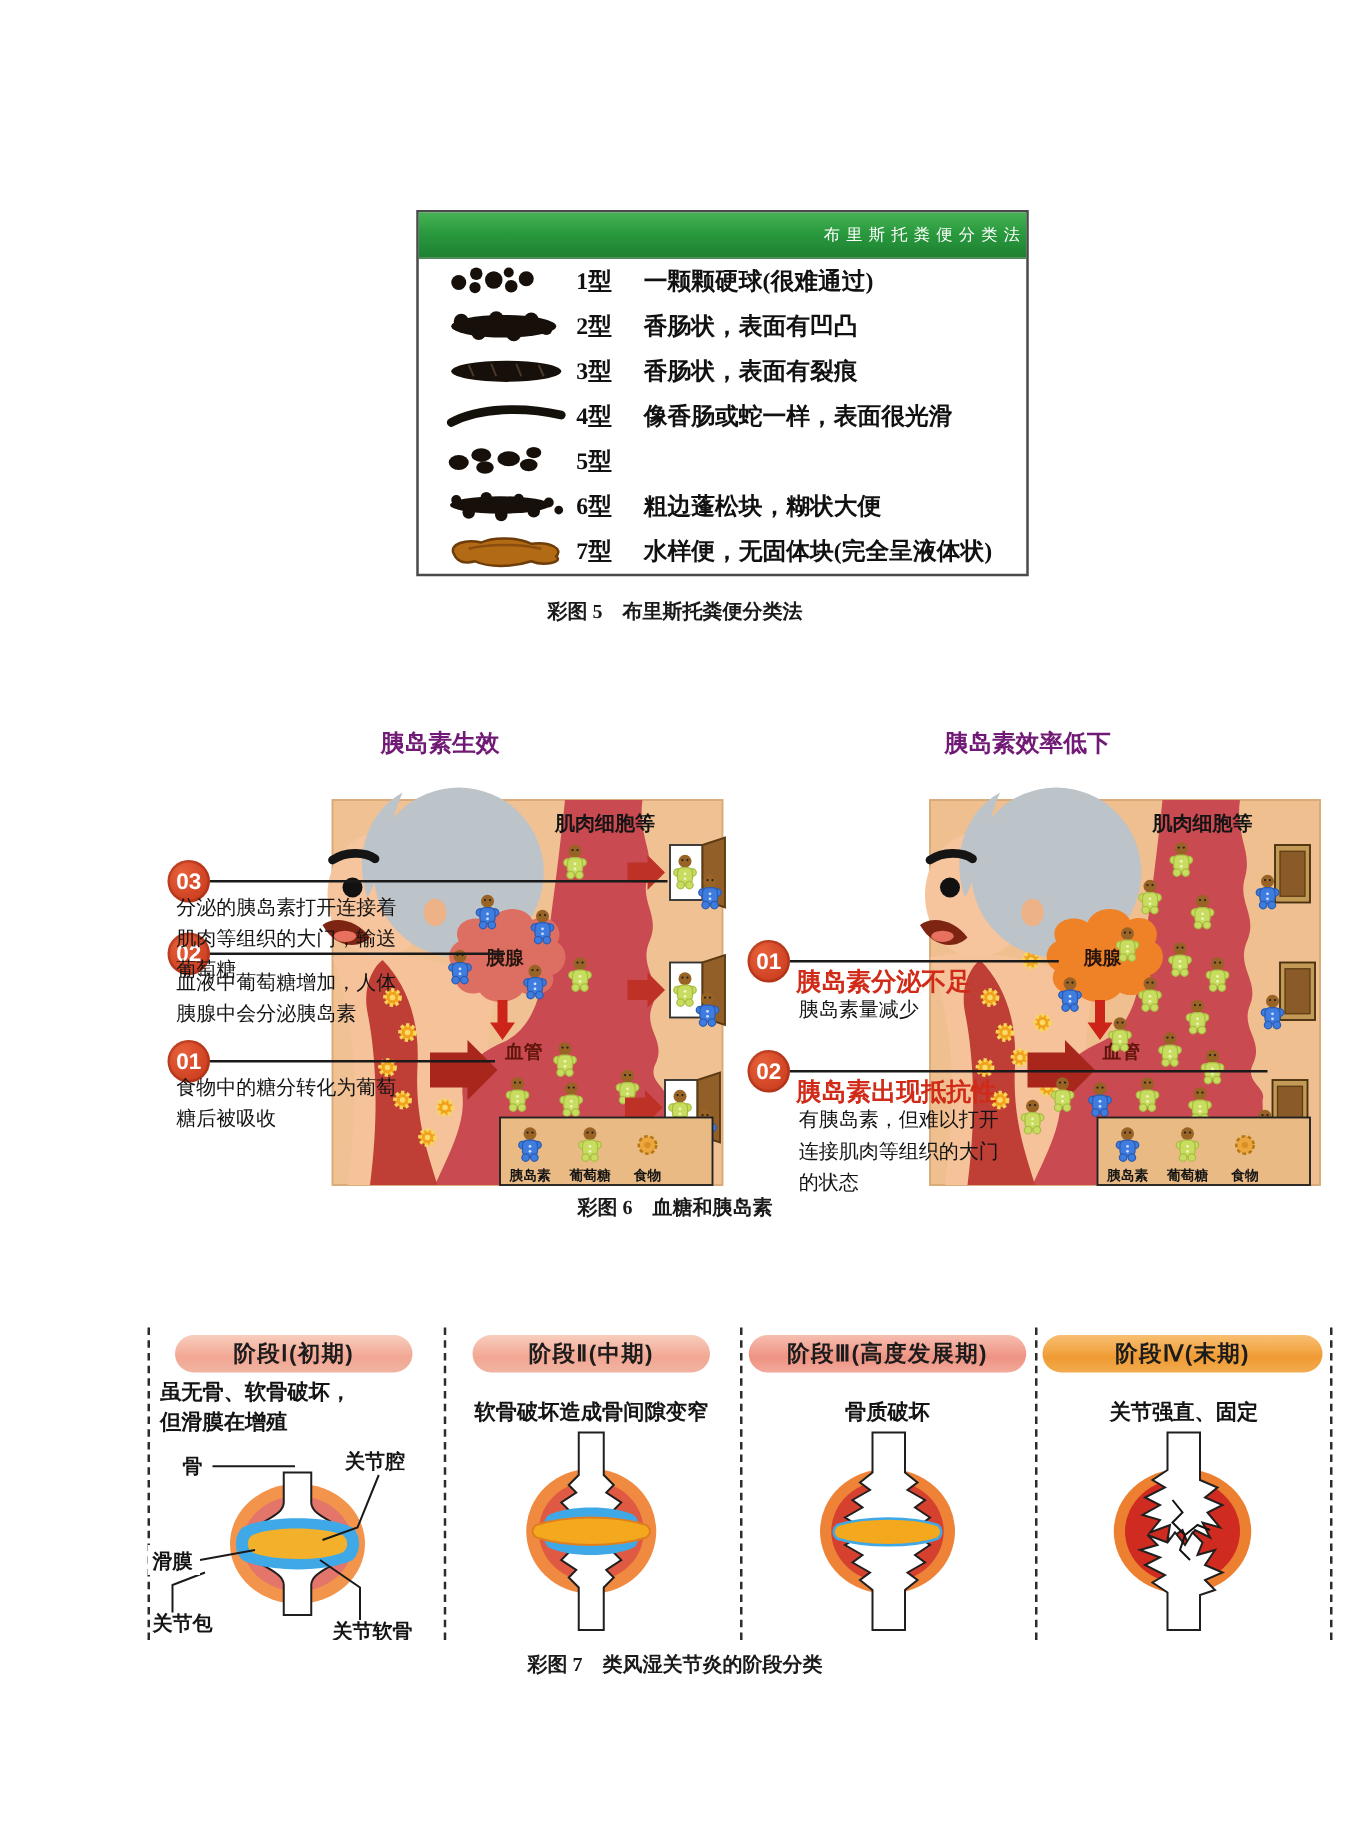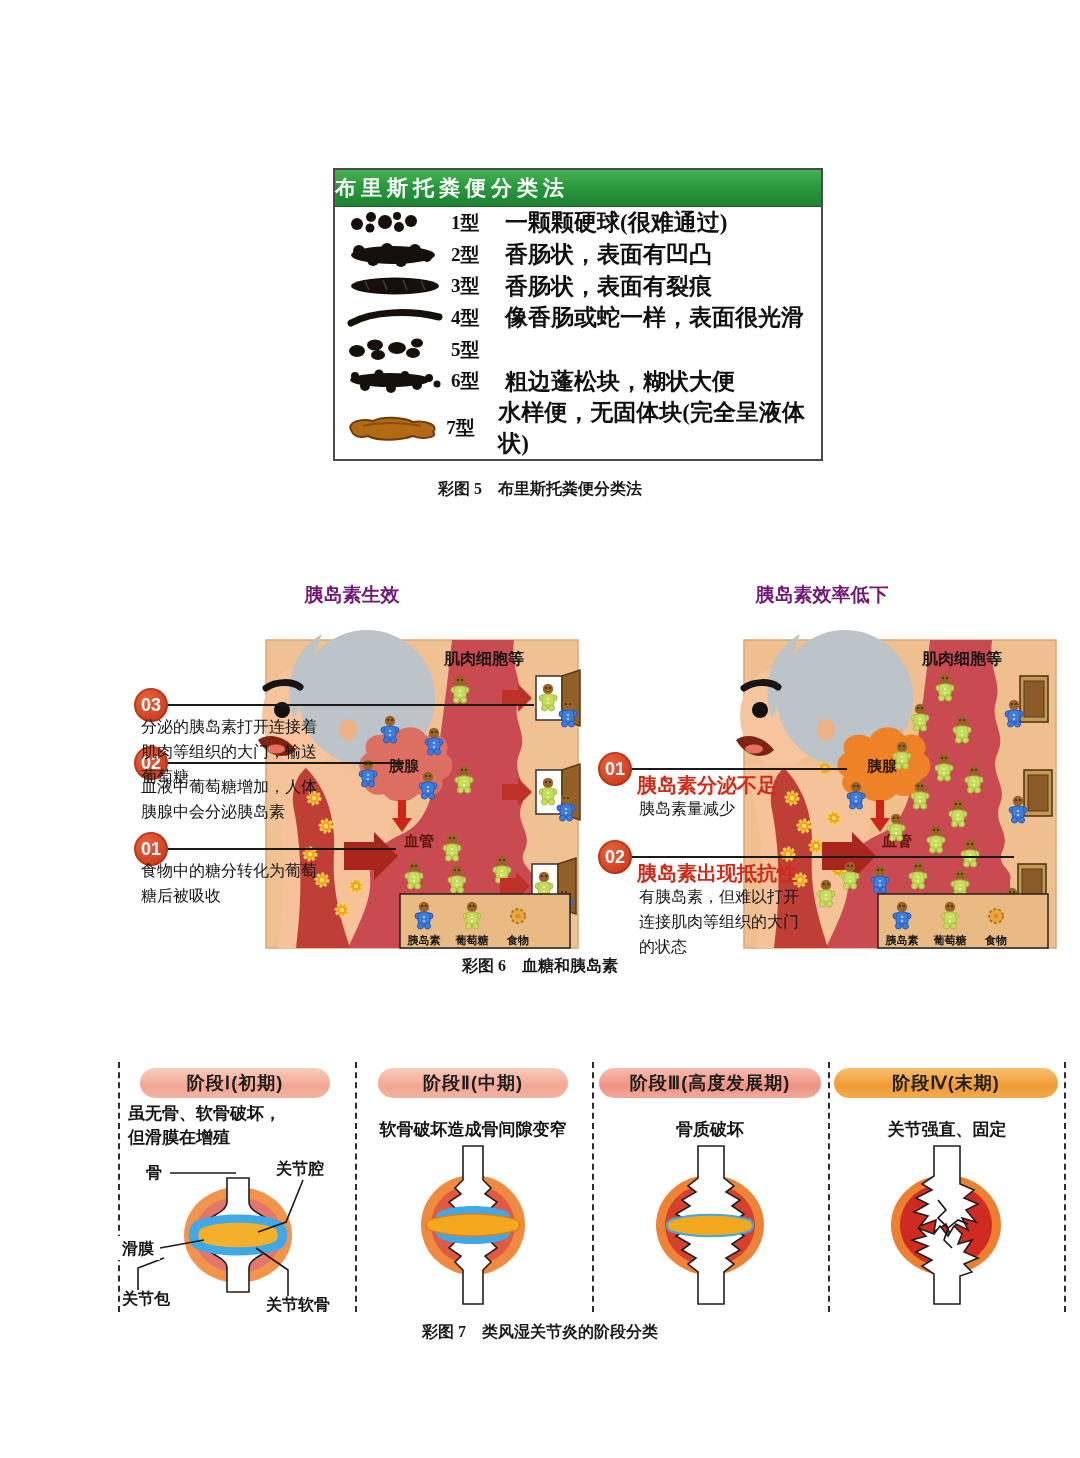--- a/index.html
+++ b/index.html
@@ -2,28 +2,28 @@
 <html><head>
 <meta charset="utf-8">
 <style>
   html,body{margin:0;padding:0;background:#ffffff;}
   .page{position:relative;width:1080px;height:1458px;background:#ffffff;overflow:hidden;
         font-family:"Liberation Sans",sans-serif;color:#111;}
   .abs{position:absolute;}
   
   .bristol-box{position:absolute;left:333px;top:168px;width:490px;height:293px;
                border:2px solid #4a4a4a;background:#fff;box-sizing:border-box;display:flex;flex-direction:column;}
-  .bristol-header{height:36px;line-height:36px;text-align:left;color:#fff;font-weight:bold;
-                  font-size:21px;letter-spacing:5px;font-family:"Liberation Serif",serif;
+  .bristol-header{height:36px;line-height:36px;text-align:right;color:#fff;font-weight:normal;
+                  font-size:13px;letter-spacing:5px;font-family:"Liberation Serif",serif;
                   background:linear-gradient(180deg,#46b254 0%,#2a9a3e 45%,#1d8031 100%);
                   border-bottom:1px solid #14631f;}
-  .b-row{flex:1;display:flex;align-items:center;padding-left:4px;}
+  .b-row{flex:1;display:flex;align-items:center;padding-left:14px;}
   .b-icon{width:112px;display:flex;align-items:center;justify-content:center;}
   .b-type{width:44px;font-weight:bold;font-size:19px;font-family:"Liberation Serif",serif;}
-  .b-desc{font-weight:bold;font-size:23px;font-family:"Liberation Serif",serif;margin-left:10px;}
+  .b-desc{font-weight:bold;font-size:19px;font-family:"Liberation Serif",serif;margin-left:10px;text-align:center;}
   .caption{position:absolute;left:0;width:1080px;text-align:center;
            font-family:"Liberation Serif",serif;font-weight:600;font-size:16px;color:#1a1a1a;}
   
   .fig6-title{position:absolute;width:220px;text-align:center;font-weight:bold;font-size:19px;color:#701a75;}
   .badge{position:absolute;width:34px;height:34px;border-radius:50%;
          background:radial-gradient(circle at 35% 32%,#e8603a,#c23318);
          color:#fff;font-weight:bold;font-size:18px;display:flex;align-items:center;justify-content:center;
          box-shadow:inset 0 0 0 2px rgba(120,25,8,.3);z-index:6;}
   .cline{position:absolute;height:0;border-top:2px solid #1a1a1a;z-index:5;}
   .step-text{position:absolute;font-weight:normal;font-size:16px;line-height:25px;color:#141414;white-space:pre-line;z-index:6;}

